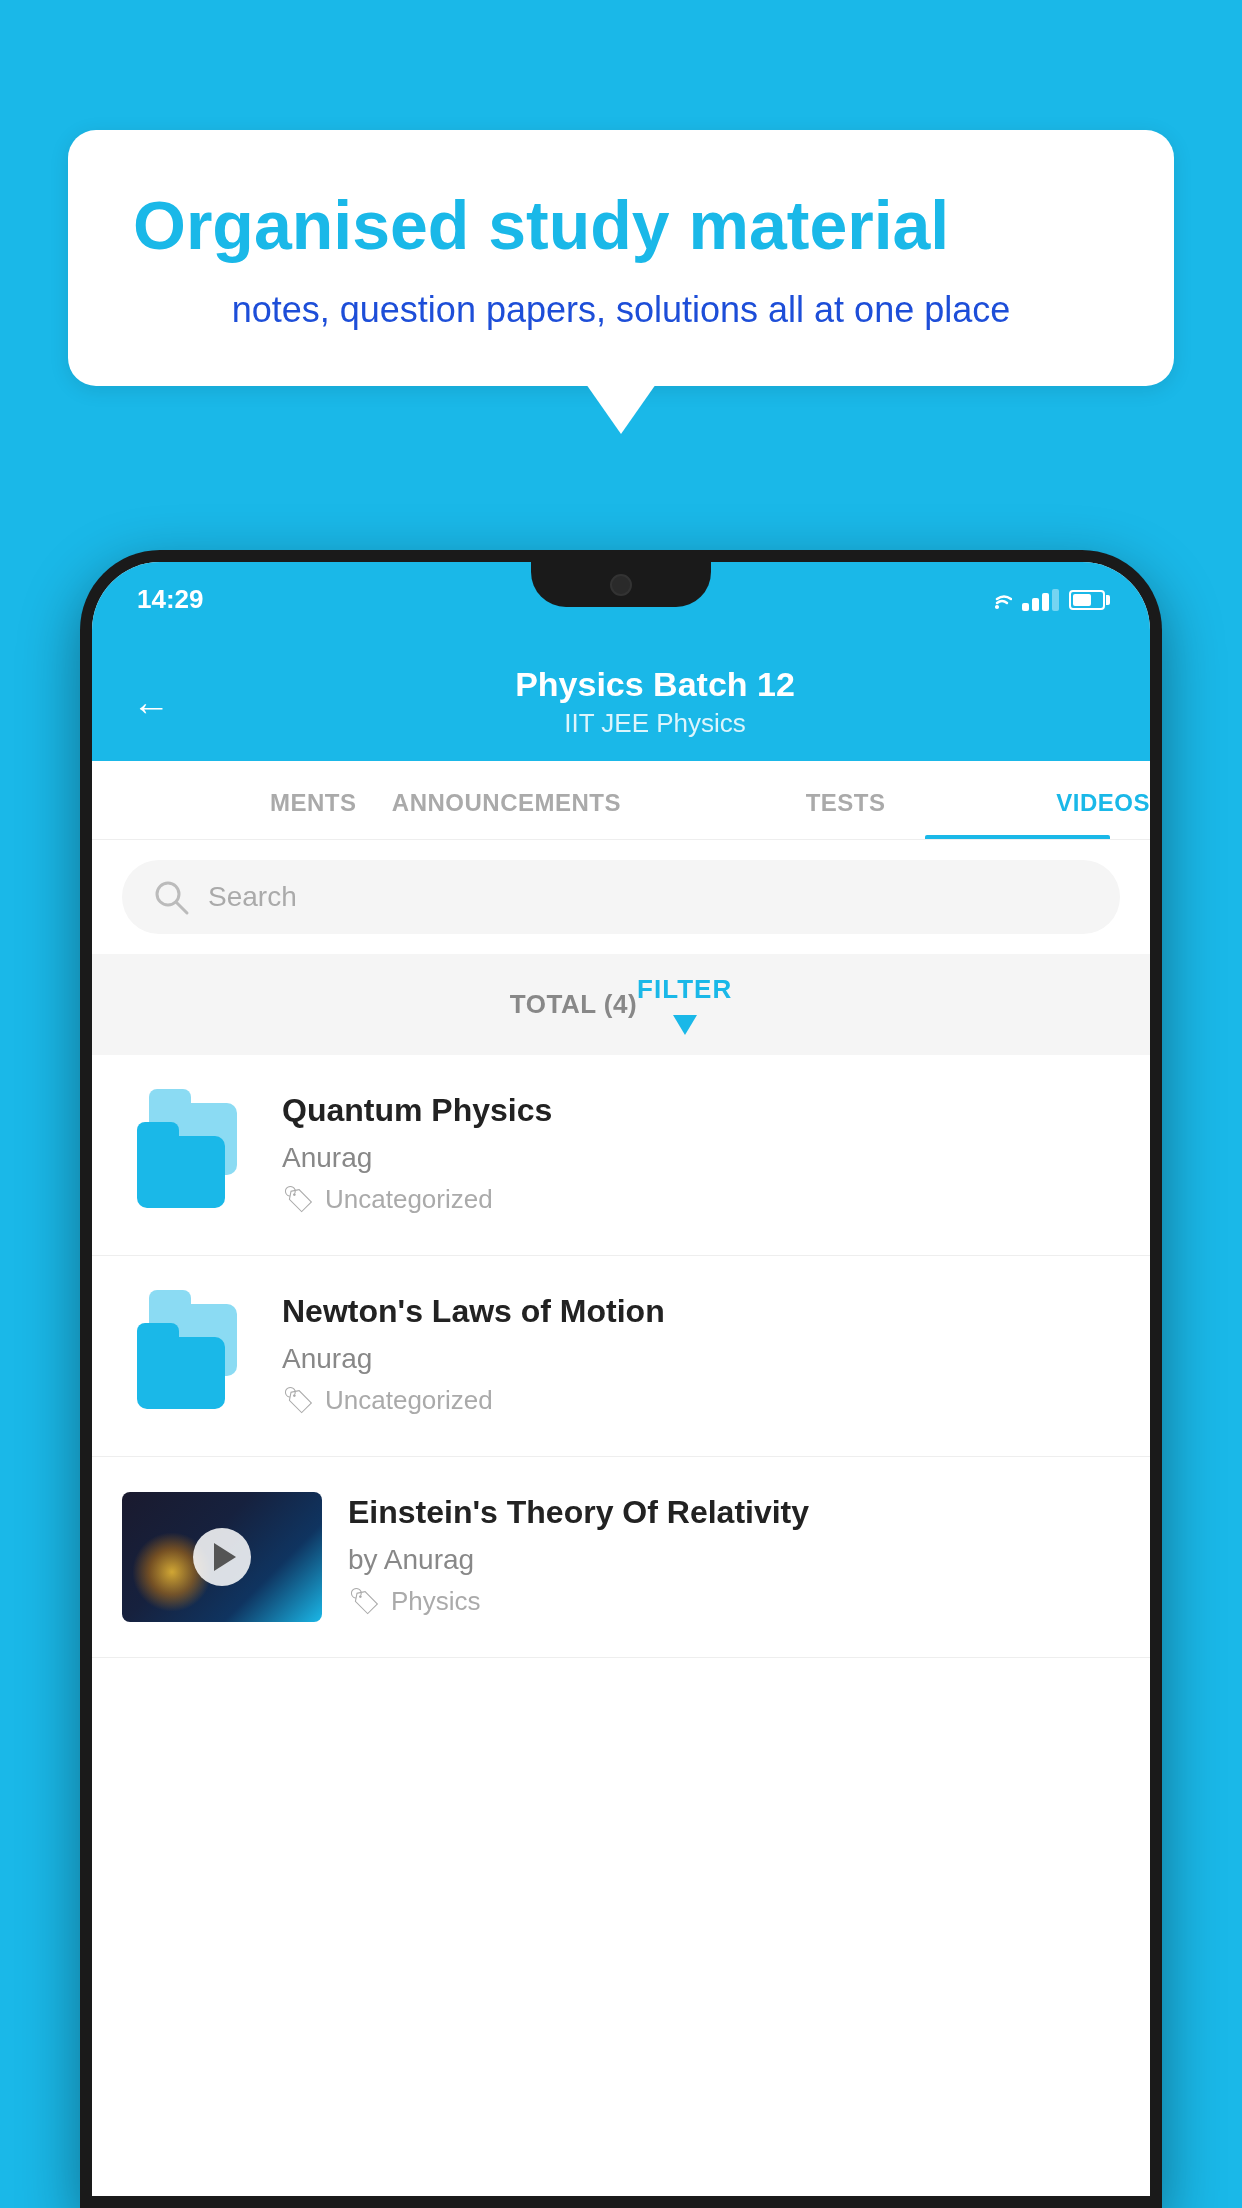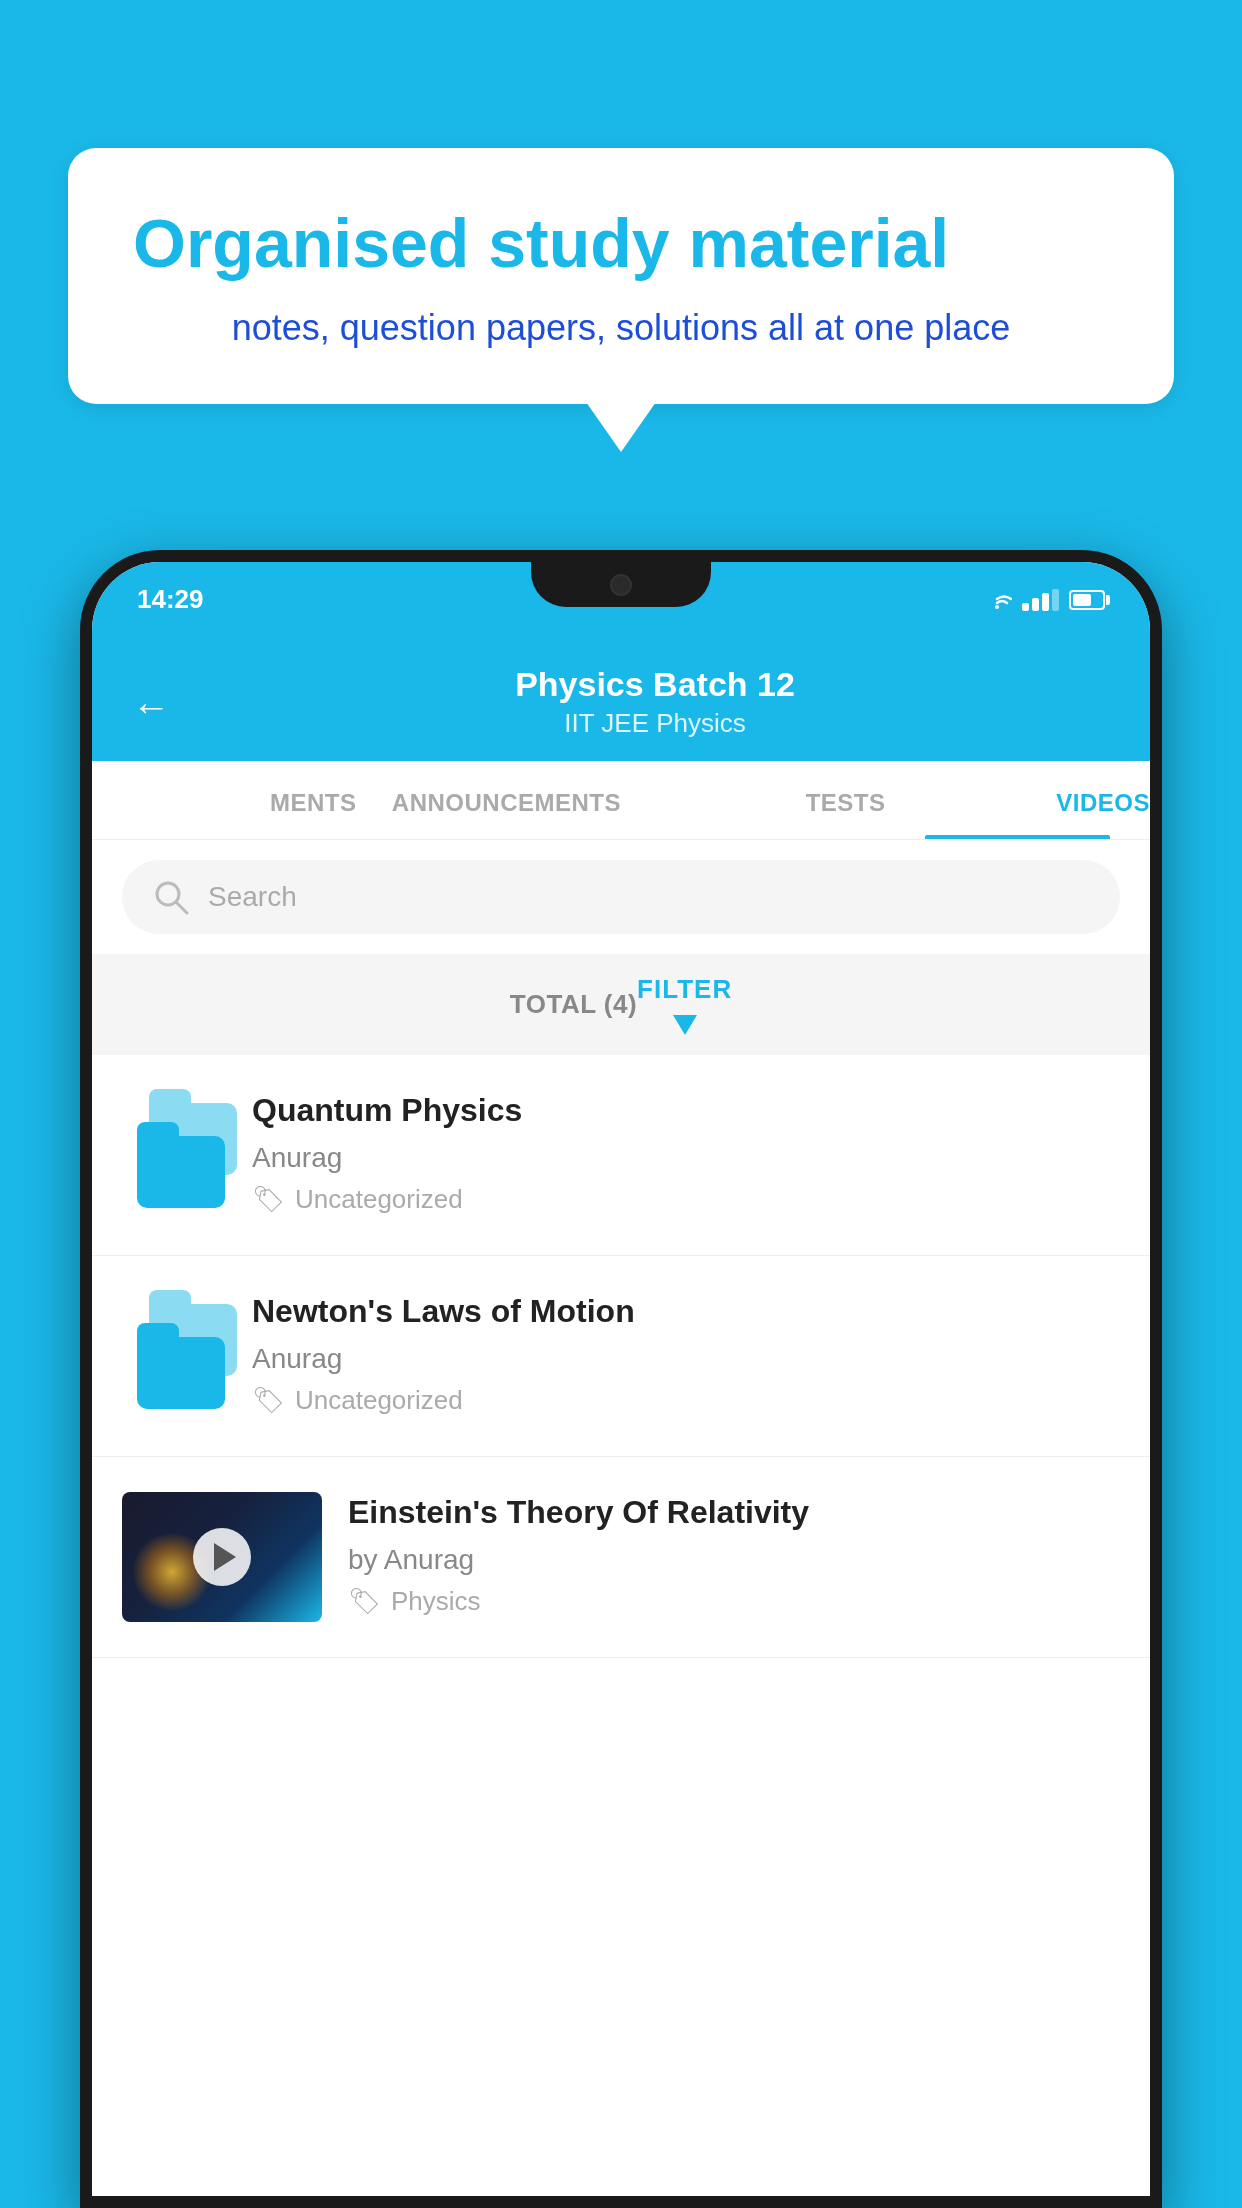--- a/index.html
+++ b/index.html
@@ -9,21 +9,21 @@
       height: 2208px;
       background-color: #1ab8e8;
       font-family: 'Arial', sans-serif;
       overflow: hidden;
       position: relative;
     }
 
     
     .speech-bubble-container {
       position: absolute;
-      top: 148px;
+      top: 130px;
       left: 68px;
       right: 68px;
     }
 
     .speech-bubble {
       background: white;
       border-radius: 28px;
       padding: 55px 65px;
       position: relative;
       box-shadow: 0 4px 20px rgba(0,0,0,0.1);
@@ -295,20 +295,21 @@
     
     .video-list {
       background: white;
     }
 
     .video-item {
       display: flex;
       align-items: flex-start;
       padding: 35px 30px;
       border-bottom: 1px solid #eee;
+      gap: 30px;
       cursor: pointer;
     }
 
     .video-thumb {
       width: 130px;
       height: 130px;
       flex-shrink: 0;
       display: flex;
       align-items: center;
       justify-content: center;

